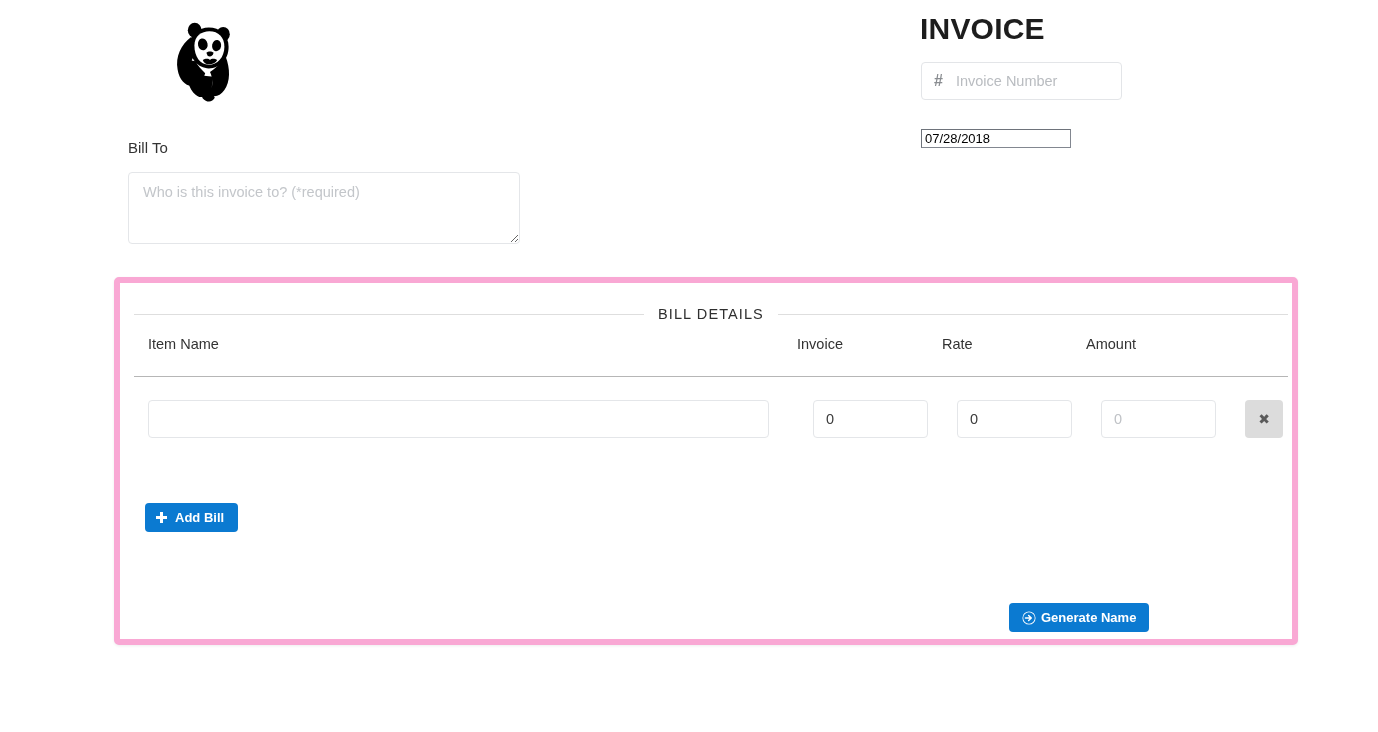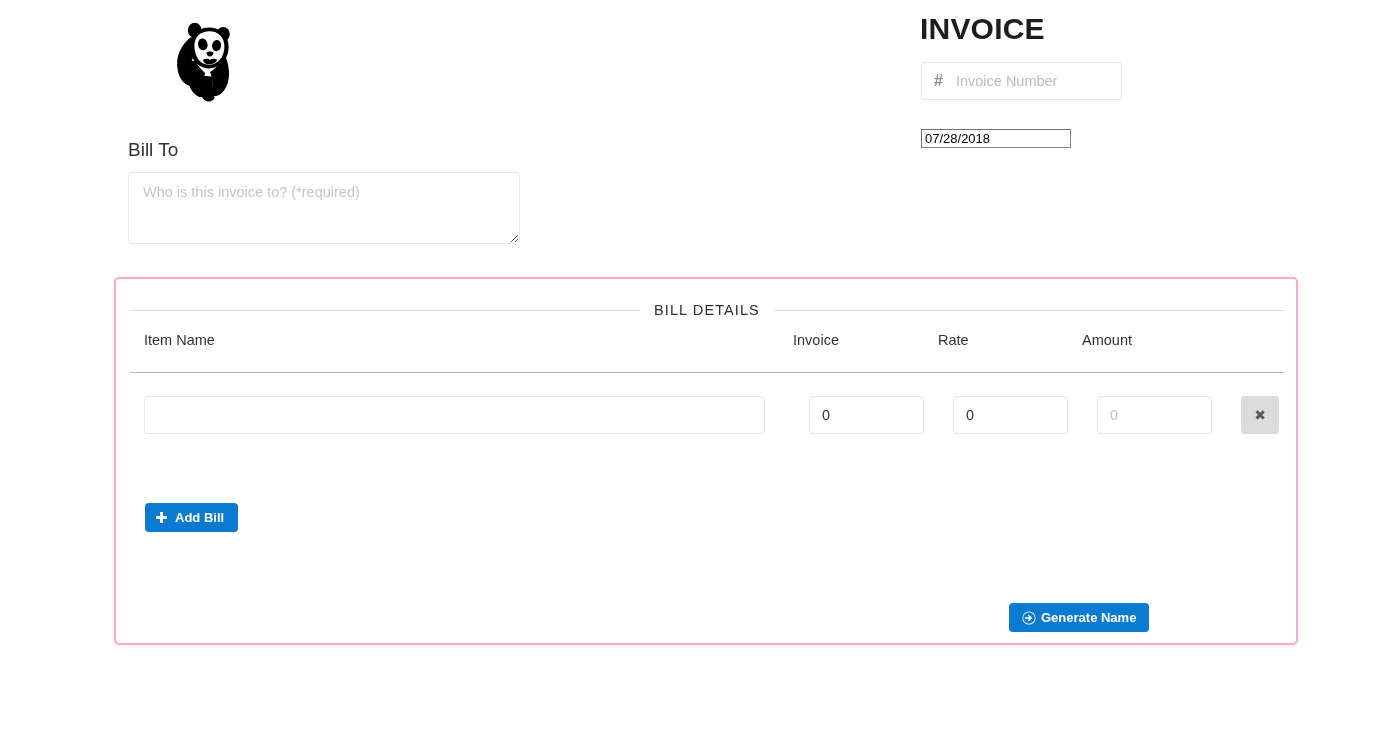--- a/index.html
+++ b/index.html
@@ -90,21 +90,21 @@
     line-height: 17px;
     outline: none;
     border-radius: 0;
   }
 
   
   .bill-to-label {
     position: absolute;
     left: 128px;
     top: 139px;
-    font-size: 19px;
+    font-size: 15px;
     color: #333;
   }
   .bill-to-textarea {
     position: absolute;
     left: 128px;
     top: 172px;
     width: 392px;
     height: 72px;
     border: 1px solid #e4e6e9;
     border-radius: 4px;
@@ -120,21 +120,21 @@
   .bill-to-textarea::placeholder { color: #c3c6ca; }
 
   
   .card {
     position: absolute;
     left: 114px;
     top: 277px;
     width: 1184px;
     height: 368px;
     background: #ffffff;
-    border: 2px solid #f9a8d4;
+    border: 6px solid #f9a8d4;
     border-radius: 5px;
     box-shadow: 0 1px 3px rgba(0,0,0,0.07);
   }
 
   .legend-row {
     position: absolute;
     left: 14px;
     top: 23px;
     width: 1154px;
     display: flex;

